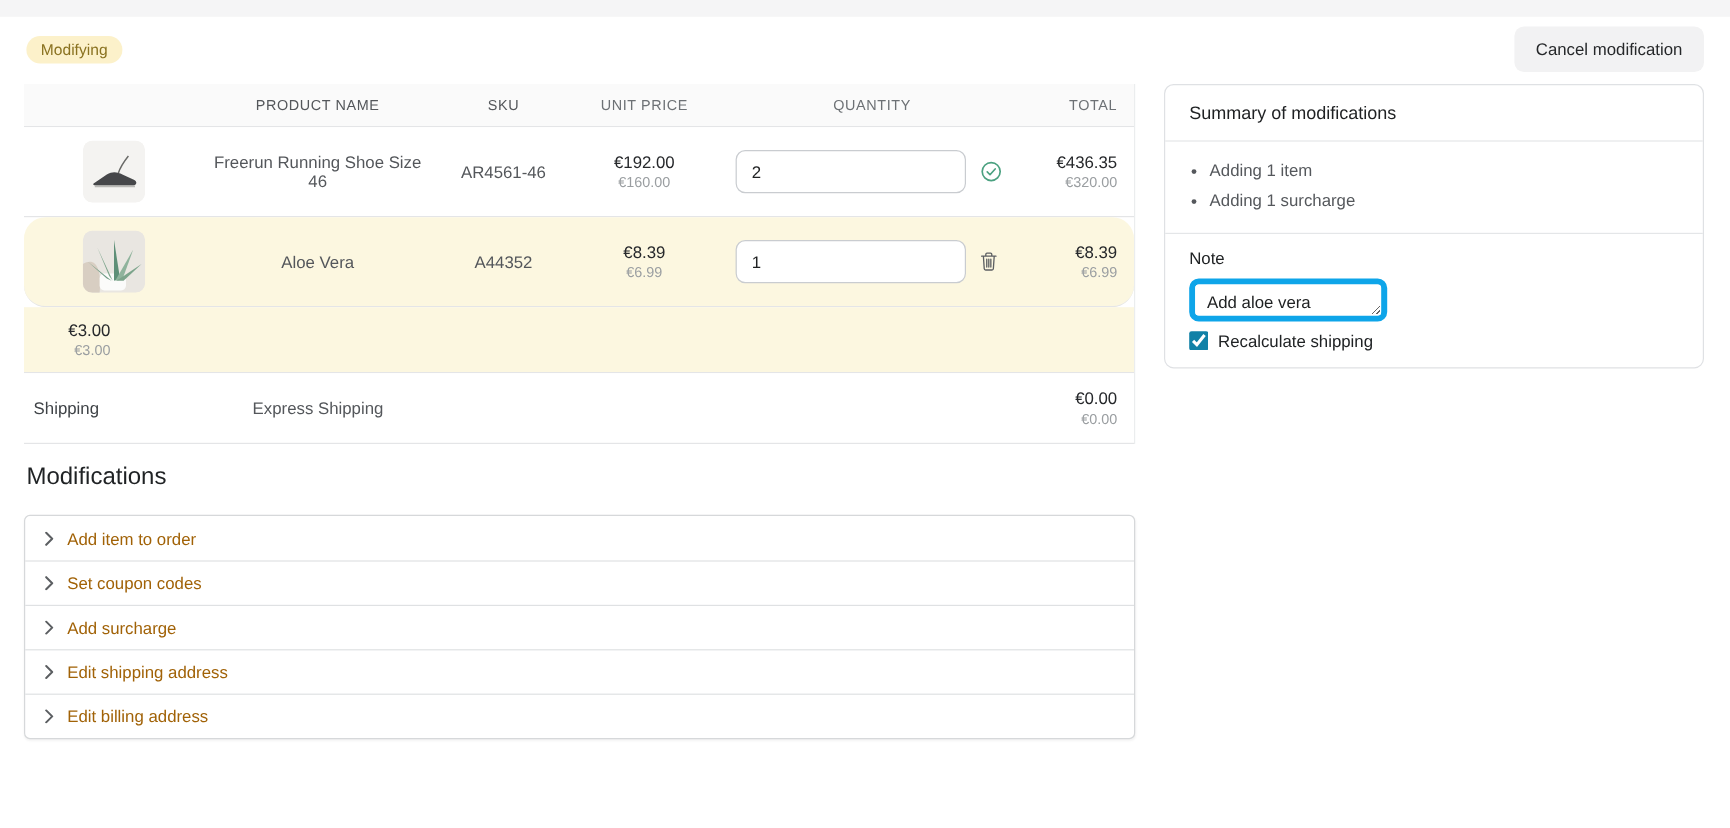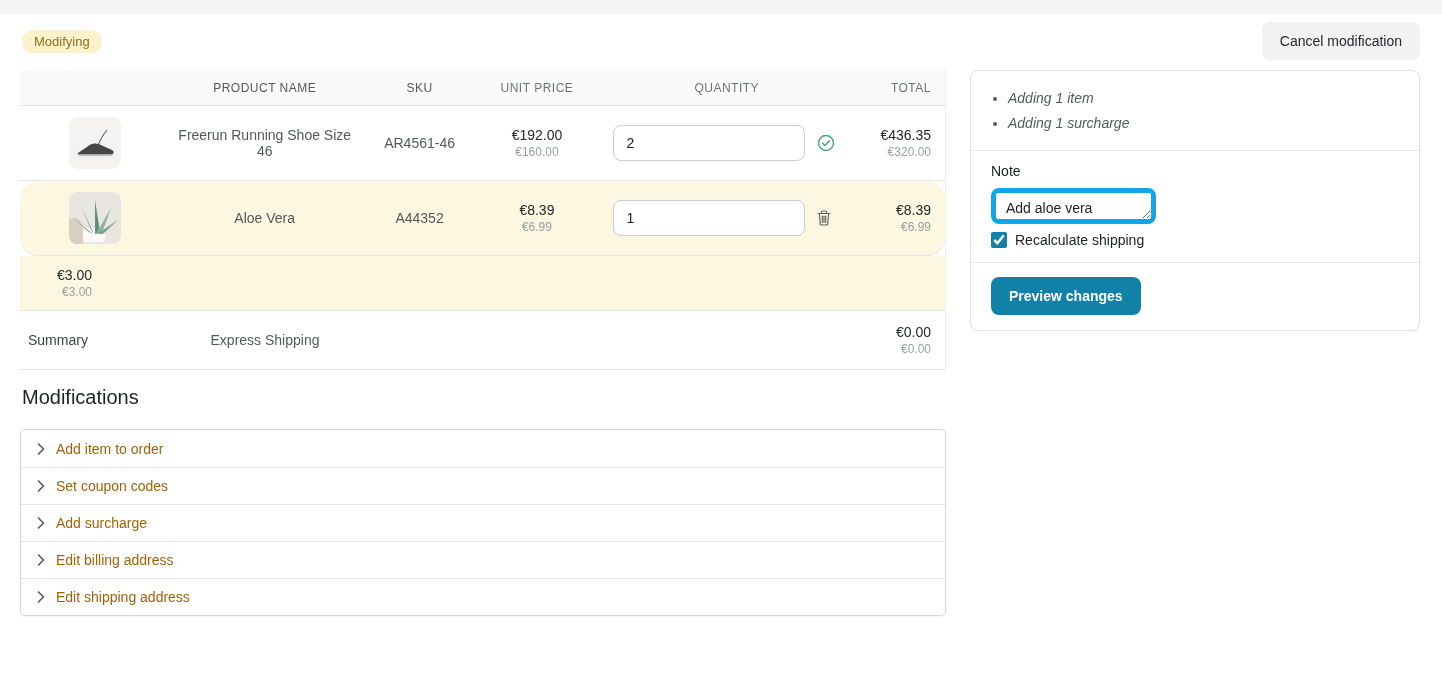--- a/index.html
+++ b/index.html
@@ -62,21 +62,21 @@
   .acc-label { font-size:14px; color:#a16207; }
 
   
   .panel {
     position:absolute; left:970px; top:70px; width:450px;
     background:#fff; border:1px solid #dfe1e4; border-radius:8px;
   }
   .panel-sec { padding:12px 20px 14px; border-top:1px solid #e4e6e8; }
   .panel-sec:first-child { border-top:none; padding:15px 20px 14px; }
   .panel-title { font-size:15px; font-weight:500; color:#1f2123; }
-  .panel ul { margin:0; padding-left:17px;font-style:italic; }
+  .panel ul { margin:0; padding-left:17px; }
   .panel li { font-size:14px; color:#55585c; line-height:25px; }
   .note-label { font-size:14px; color:#202325; }
   .note-input {
     display:block; width:165px; height:36px; margin-top:9px; padding:7px 10px;
     border:5px solid #0ea5e9; border-radius:8px; font-family:inherit; font-size:14px; color:#202223;
   }
   .chk-row { margin-top:8px; display:flex; align-items:flex-start; gap:8px; }
   .chk-row input { width:16px; height:16px; accent-color:#1181a7; margin:0; cursor:pointer; }
   .chk-label { font-size:14px; color:#202325; }
   .preview-btn {
@@ -167,21 +167,21 @@
   </div>
 
   <div class="t-row row-sur">
     <div class="col-total">
       <div class="price-cur">€3.00</div>
       <div class="price-old">€3.00</div>
     </div>
   </div>
 
   <div class="t-row row-ship">
-    <div class="col-first">Summary</div>
+    <div class="col-first">Shipping</div>
     <div class="col-name">Express Shipping</div>
     <div class="spacer"></div>
     <div class="col-total">
       <div class="price-cur">€0.00</div>
       <div class="price-old">€0.00</div>
     </div>
   </div>
 </div>
 
 <h2 class="mods-title">Modifications</h2>
@@ -202,41 +202,41 @@
   <div class="acc-row">
     <svg width="8" height="12" viewBox="0 0 8 12">
         <path d="M1.5 1 L6.5 6 L1.5 11" fill="none" stroke="#5c5f62" stroke-width="1.7" stroke-linecap="round" stroke-linejoin="round"></path>
       </svg>
     <span class="acc-label">Add surcharge</span>
   </div>
   <div class="acc-row">
     <svg width="8" height="12" viewBox="0 0 8 12">
         <path d="M1.5 1 L6.5 6 L1.5 11" fill="none" stroke="#5c5f62" stroke-width="1.7" stroke-linecap="round" stroke-linejoin="round"></path>
       </svg>
+    <span class="acc-label">Edit shipping address</span>
+  </div>
+  <div class="acc-row">
+    <svg width="8" height="12" viewBox="0 0 8 12">
+        <path d="M1.5 1 L6.5 6 L1.5 11" fill="none" stroke="#5c5f62" stroke-width="1.7" stroke-linecap="round" stroke-linejoin="round"></path>
+      </svg>
     <span class="acc-label">Edit billing address</span>
   </div>
-  <div class="acc-row">
-    <svg width="8" height="12" viewBox="0 0 8 12">
-        <path d="M1.5 1 L6.5 6 L1.5 11" fill="none" stroke="#5c5f62" stroke-width="1.7" stroke-linecap="round" stroke-linejoin="round"></path>
-      </svg>
-    <span class="acc-label">Edit shipping address</span>
-  </div>
 </div>
 
 <aside class="panel">
+  <div class="panel-sec">
+    <span class="panel-title">Summary of modifications</span>
+  </div>
   <div class="panel-sec">
     <ul>
       <li>Adding 1 item</li>
       <li>Adding 1 surcharge</li>
     </ul>
   </div>
   <div class="panel-sec">
     <div class="note-label">Note</div>
     <textarea class="note-input" style="">Add aloe vera</textarea>
     <div class="chk-row">
       <input type="checkbox" checked="true" style="">
       <span class="chk-label">Recalculate shipping</span>
     </div>
   </div>
-  <div class="panel-sec">
-    <button class="preview-btn">Preview changes</button>
-  </div>
 </aside>
 
 </body></html>

